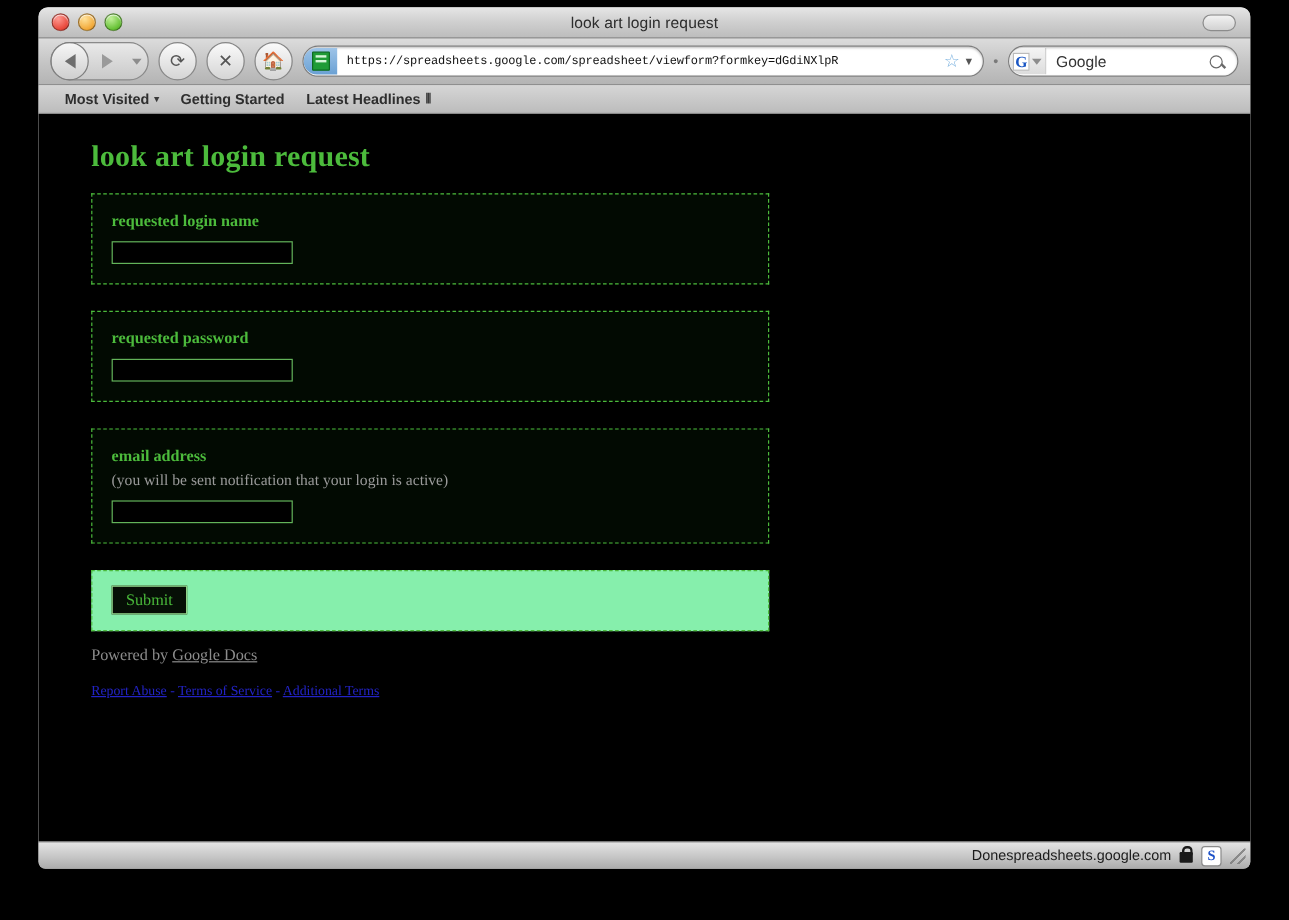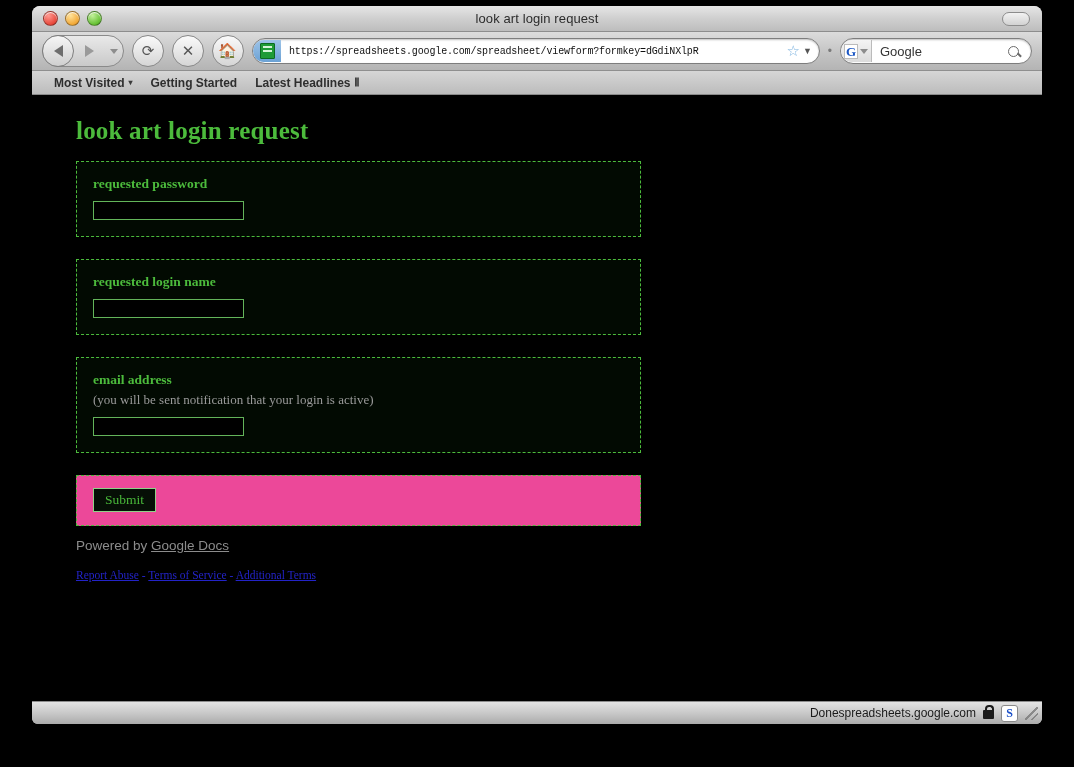--- a/index.html
+++ b/index.html
@@ -289,36 +289,36 @@
     color: #b5e8ad;
     font-family: "Liberation Serif", serif;
     font-size: 12px;
     outline: none;
   }
 
   .submit-box {
     width: 565px;
     box-sizing: border-box;
     border: 1px dashed #4cbb3c;
-    background: #ec4899;
+    background: #86efac;
     padding: 12px 16px 13px 16px;
     margin-bottom: 12px;
   }
   .submit-btn {
     font-family: "Liberation Serif", serif;
     font-size: 13.5px;
     color: #49b83a;
     background: #060f06;
     border: 1px solid #8fd287;
     padding: 3px 11px;
     cursor: pointer;
   }
 
   .powered {
-    font-family: Liberation Sans, sans-serif;
+    font-family: Liberation Serif, serif;
     font-size: 13.5px;
     color: #8c8c8c;
     margin: 12px 0 16px 0;
   }
   .powered a { color: #8c8c8c; text-decoration: underline; }
 
   .footer-links {
     font-family: "Liberation Serif", serif;
     font-size: 11.5px;
     color: #2323c8;
@@ -442,26 +442,26 @@
     </div>
   </div>
 
   <div class="content">
     <div class="page">
 
       <h1 class="page-title">look art login request</h1>
 
 
       <div class="field-box">
+        <div class="field-label">requested login name</div>
+        <input class="field-input" type="text" value="" style="">
+      </div>
+
+      <div class="field-box">
         <div class="field-label">requested password</div>
-        <input class="field-input" type="text" value="" style="">
-      </div>
-
-      <div class="field-box">
-        <div class="field-label">requested login name</div>
         <input class="field-input" type="text" value="" style="">
       </div>
 
       <div class="field-box">
         <div class="field-label">email address</div>
         <div class="field-help">(you will be sent notification that your login is active)</div>
         <input class="field-input" type="text" value="" style="">
       </div>
 
       <div class="submit-box">

